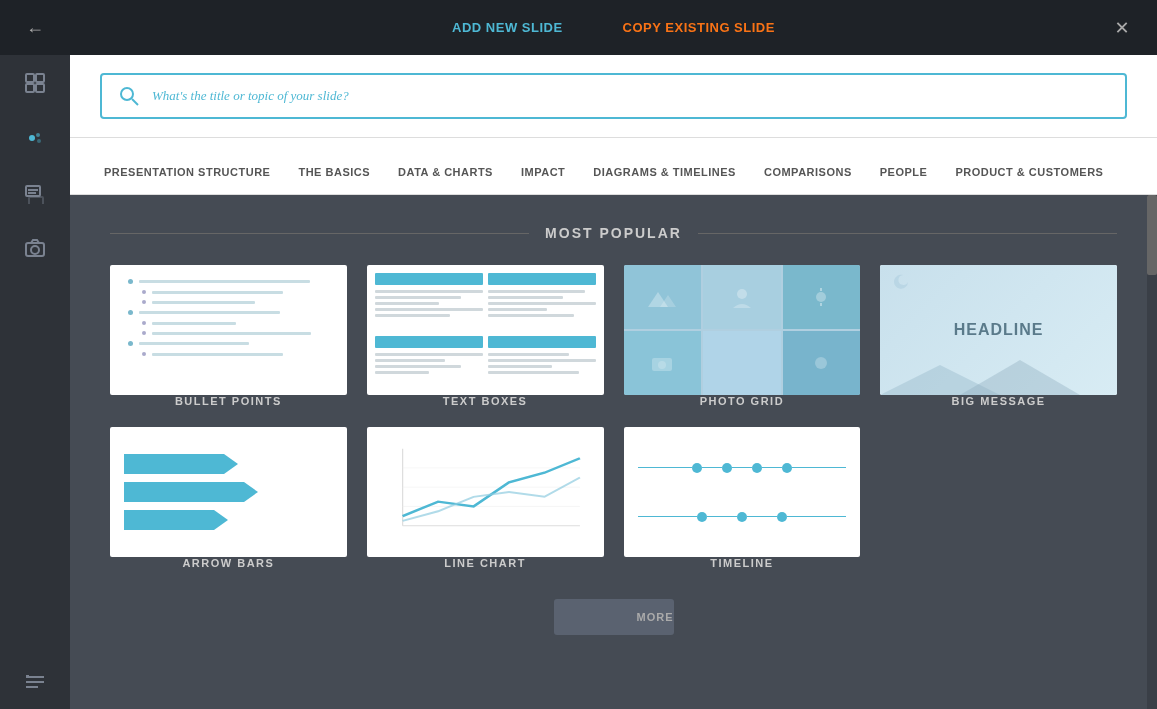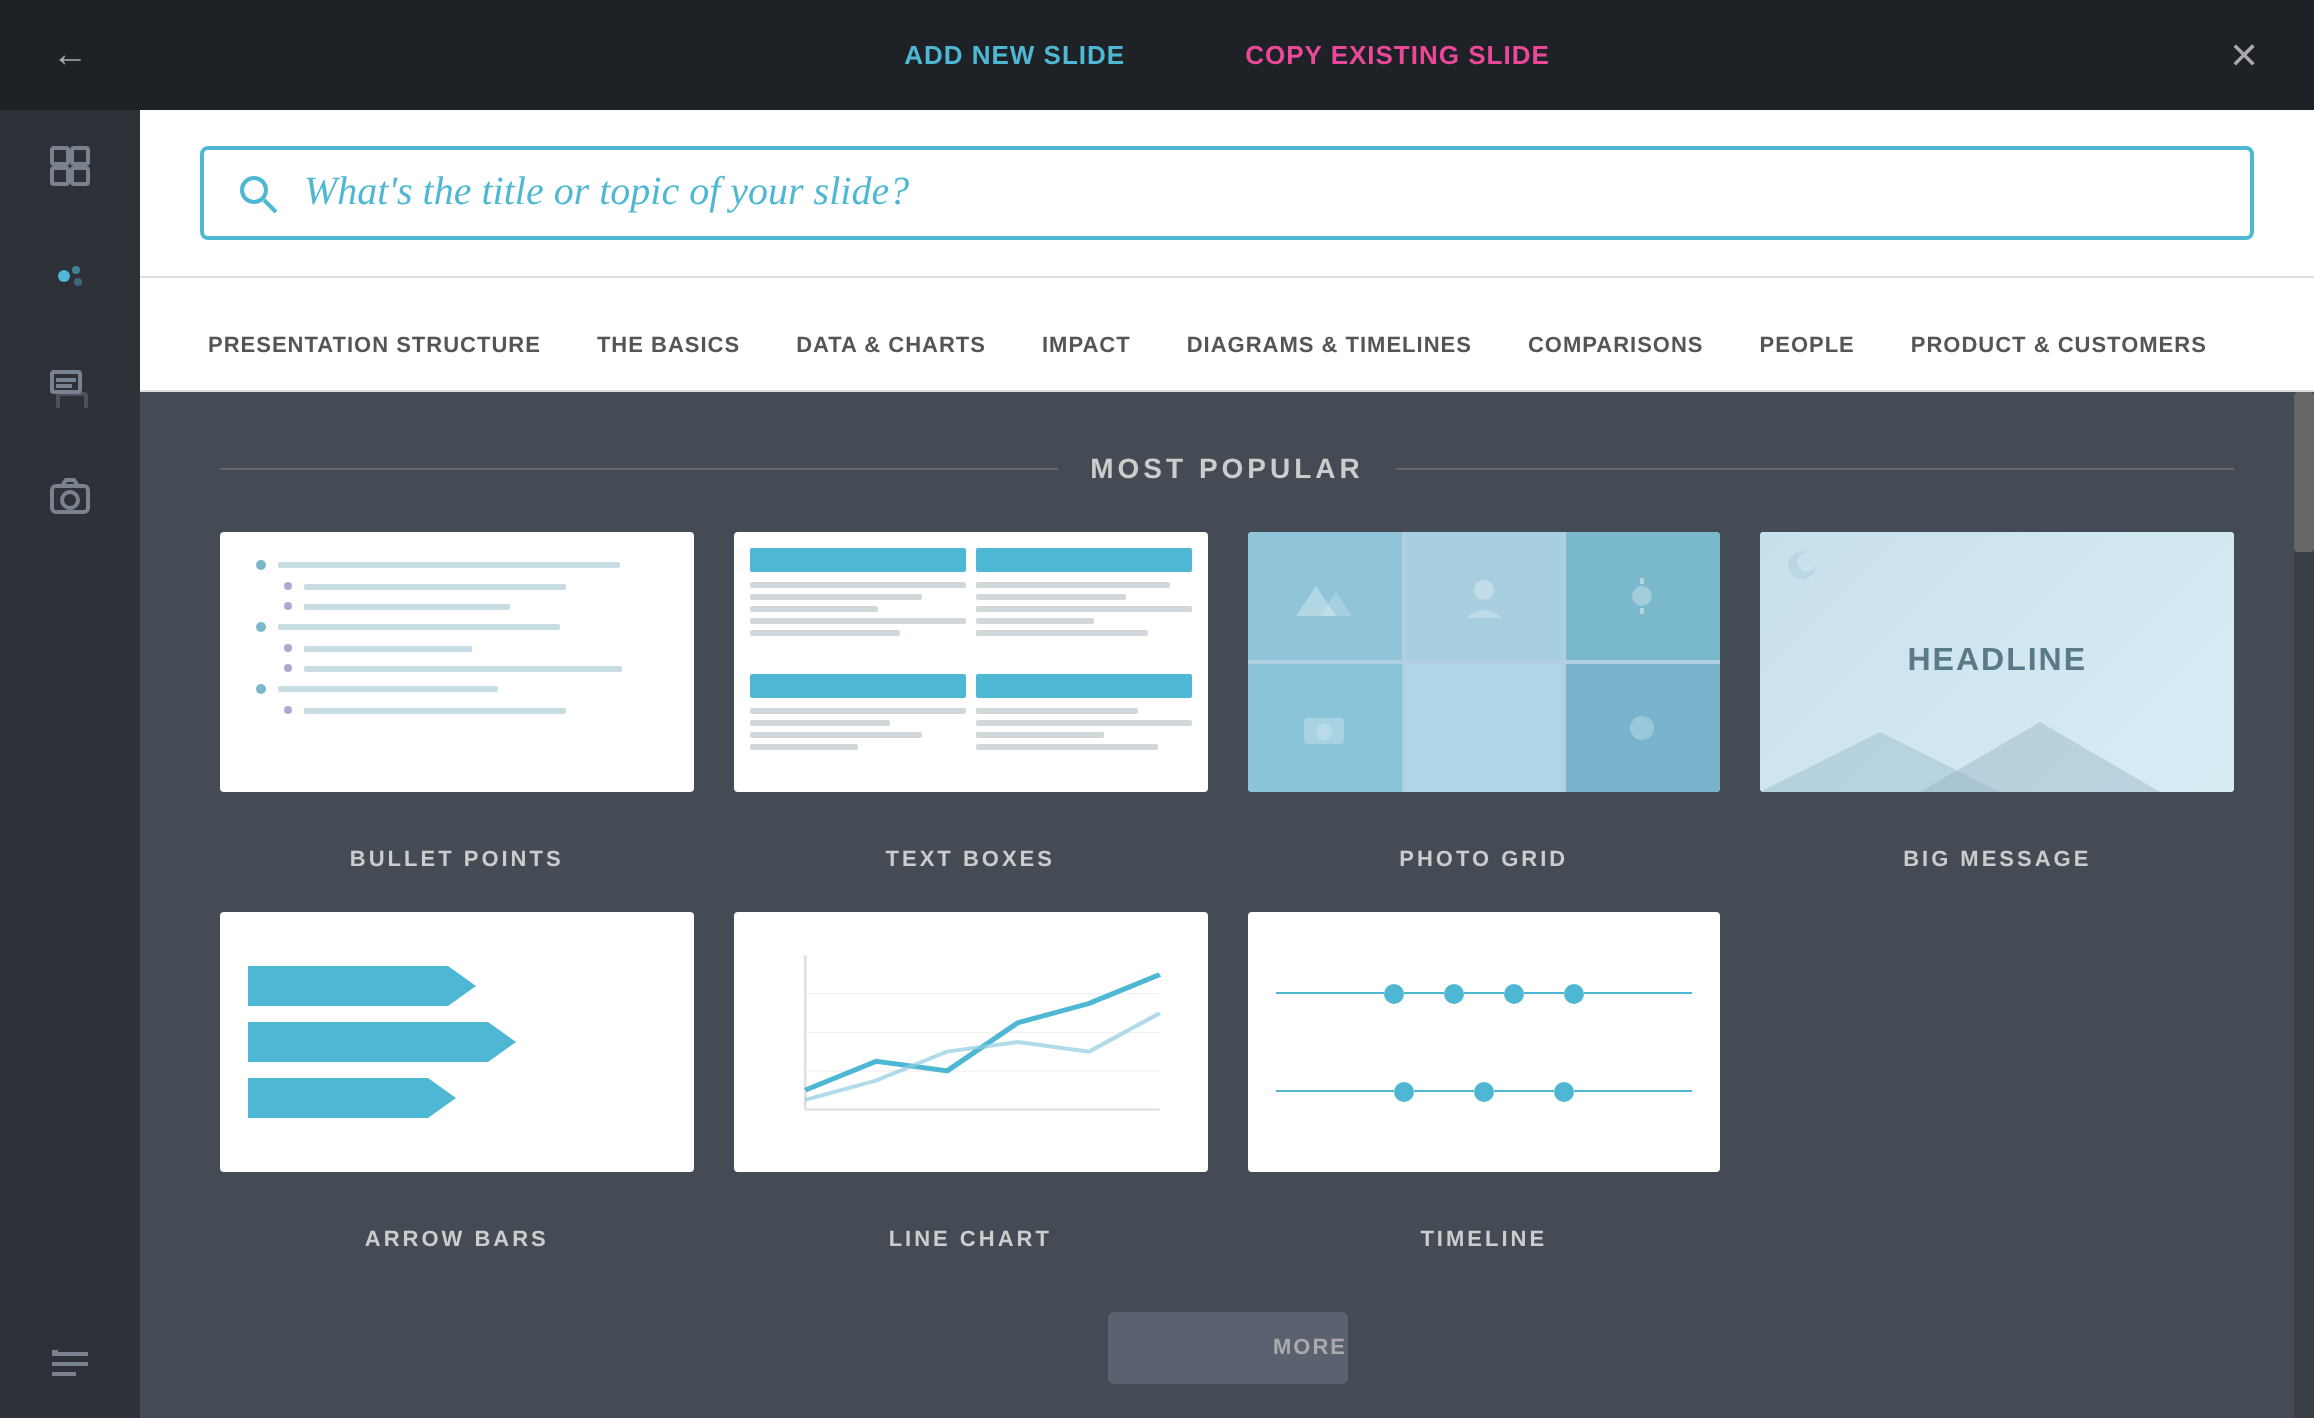--- a/index.html
+++ b/index.html
@@ -65,21 +65,21 @@
     }
     .header-tab {
       padding: 0 30px;
       height: 55px;
       display: flex;
       align-items: center;
       font-size: 13px;
       font-weight: 600;
       letter-spacing: 0.5px;
       cursor: pointer;
-      color: #ec4899;
+      color: #f97316;
       text-transform: uppercase;
     }
     .header-tab.active {
       color: #4eb8d4;
     }
     .close-btn {
       color: #aaa;
       font-size: 18px;
       cursor: pointer;
       width: 30px;
@@ -184,21 +184,21 @@
       flex-direction: column;
       align-items: center;
       cursor: pointer;
     }
     .slide-thumb {
       width: 100%;
       height: 130px;
       background: #fff;
       border-radius: 2px;
       overflow: hidden;
-      margin-bottom: 28px;
+      margin-bottom: 0;
       display: flex;
       align-items: center;
       justify-content: center;
       position: relative;
     }
     .slide-label {
       color: #ccc;
       font-size: 11px;
       font-weight: 700;
       letter-spacing: 1.5px;
@@ -387,21 +387,21 @@
     </div>
     <div class="close-btn">✕</div>
   </div>
 
   <div id="search-area">
     <div class="search-box">
       <svg width="22" height="22" viewBox="0 0 22 22" style="flex-shrink:0;">
         <circle cx="9" cy="9" r="6" fill="none" stroke="#4eb8d4" stroke-width="2"></circle>
         <line x1="14" y1="14" x2="20" y2="20" stroke="#4eb8d4" stroke-width="2"></line>
       </svg>
-      <input type="text" style="font-size: 20px; font-style: italic; color: rgb(78, 184, 212); font-family: Georgia, serif; border: none; outline: none; width: 100%;" placeholder="What's the title or topic of your slide?">
+      <input type="text" style="font-size: 13px; font-style: italic; color: rgb(78, 184, 212); font-family: Georgia, serif; border: none; outline: none; width: 100%;" placeholder="What's the title or topic of your slide?">
     </div>
   </div>
 
   <div id="nav-tabs">
     <div class="nav-tab">PRESENTATION STRUCTURE</div>
     <div class="nav-tab">THE BASICS</div>
     <div class="nav-tab">DATA &amp; CHARTS</div>
     <div class="nav-tab">IMPACT</div>
     <div class="nav-tab">DIAGRAMS &amp; TIMELINES</div>
     <div class="nav-tab">COMPARISONS</div>

